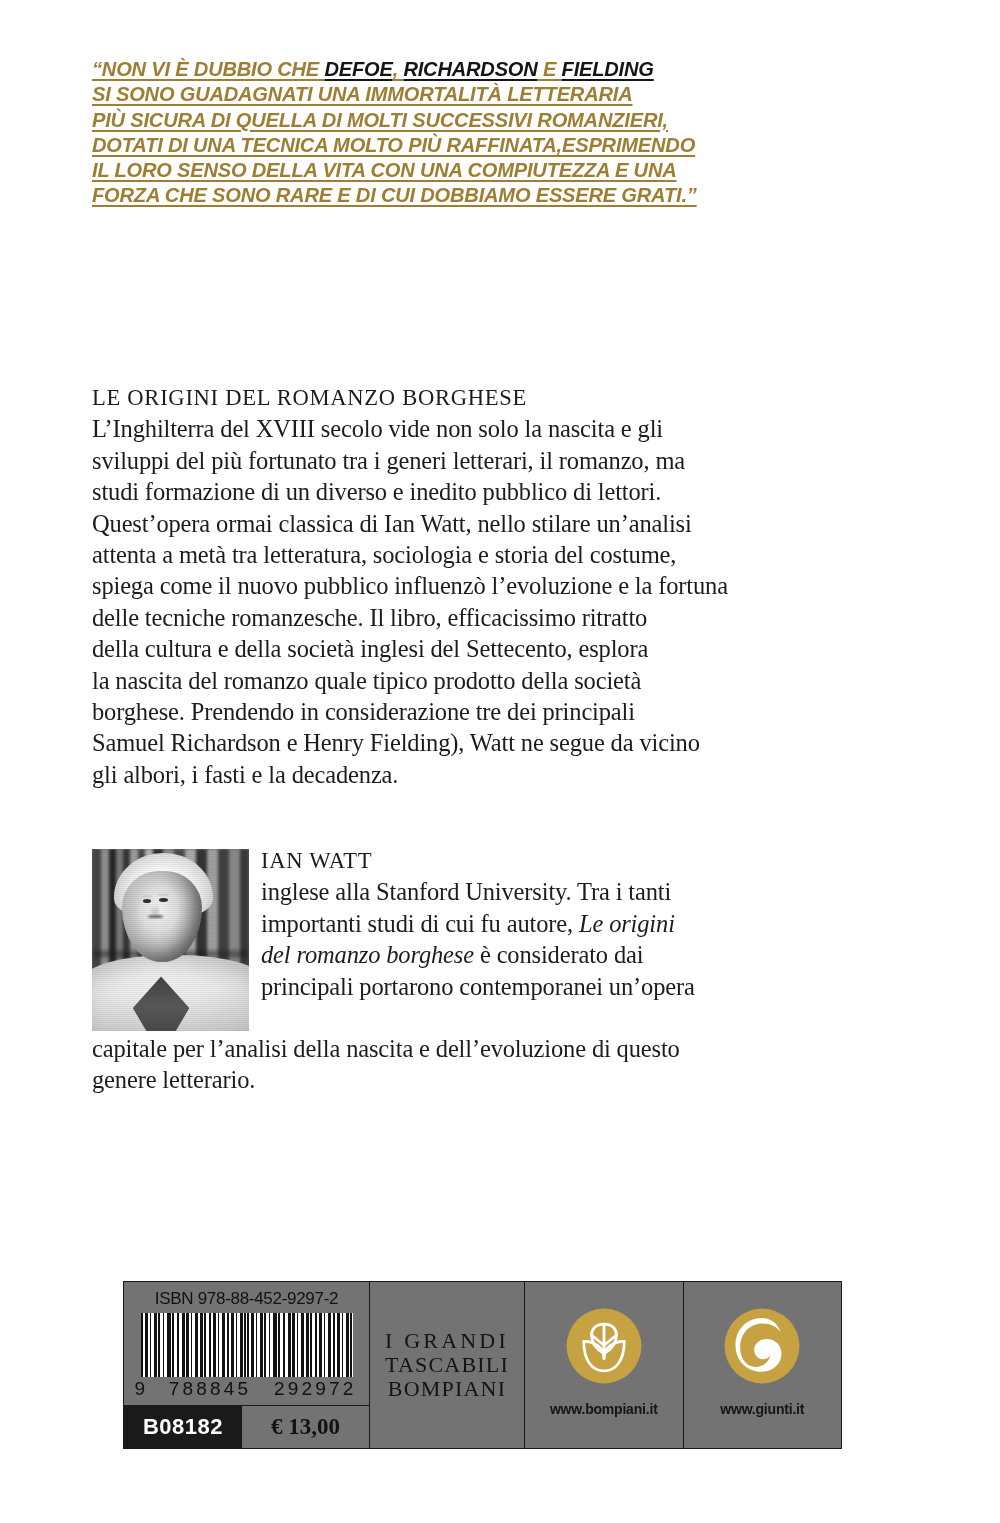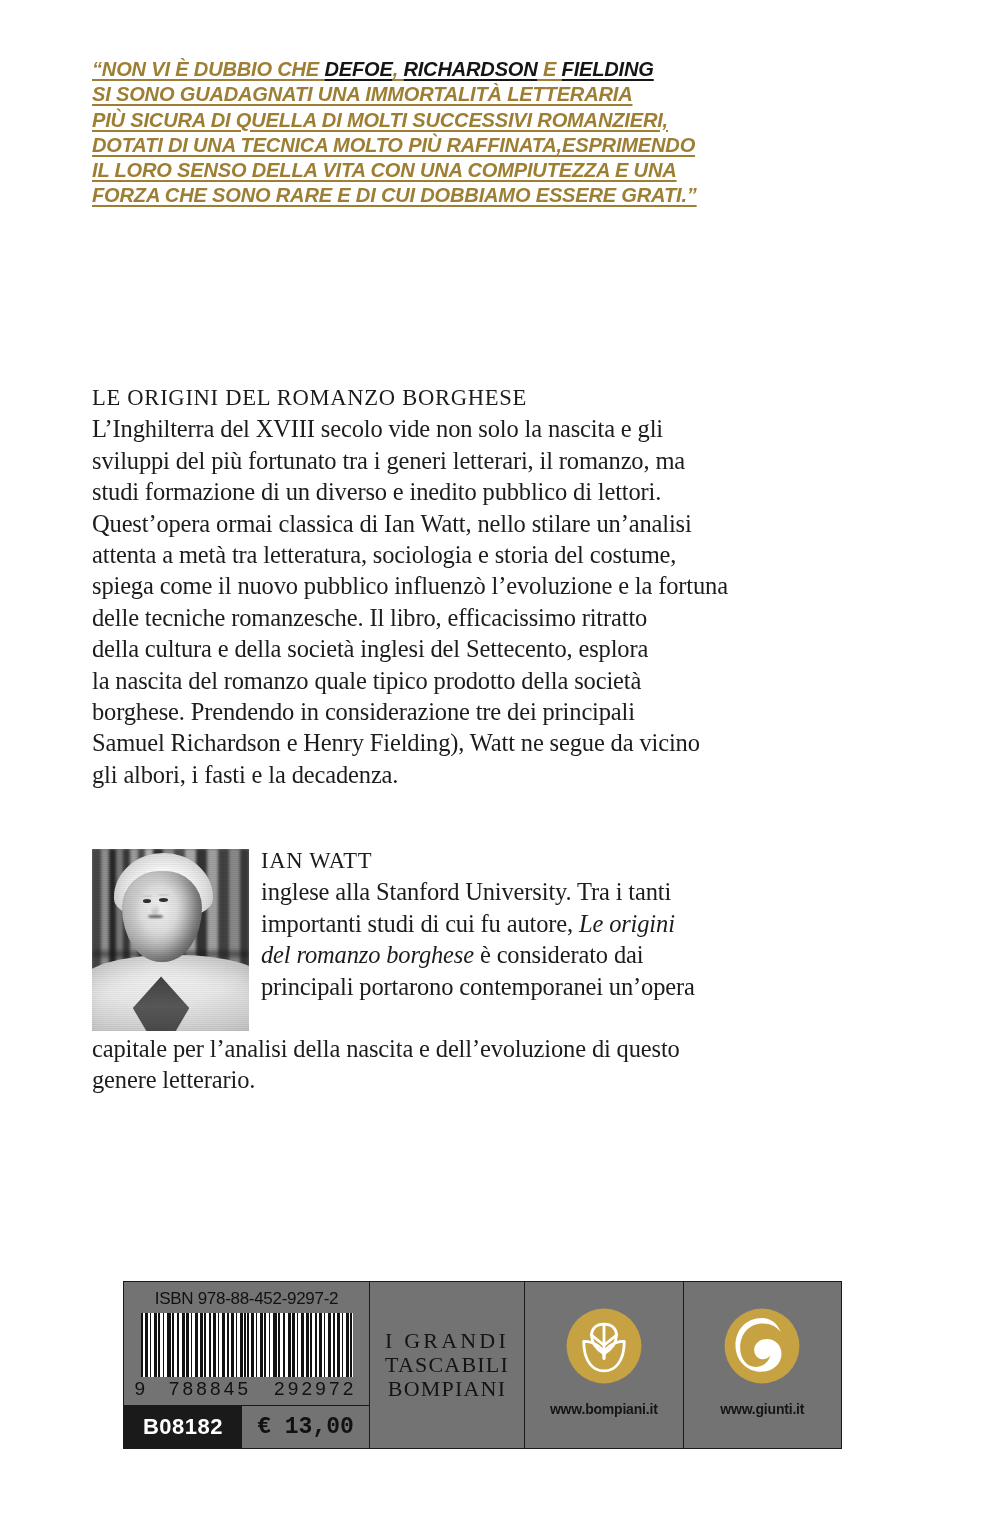--- a/index.html
+++ b/index.html
@@ -295,21 +295,21 @@
     font-family: "Liberation Sans", "DejaVu Sans", sans-serif;
     font-weight: 700;
     font-size: 22px;
     letter-spacing: 0.5px;
   }
   .price-box {
     flex: 1 1 auto;
     display: flex;
     align-items: center;
     justify-content: center;
-    font-family: Liberation Mono, monospace;
+    font-family: Liberation Serif, serif;
     font-weight: 700;
     font-size: 23px;
     letter-spacing: 0px;
     color: #111;
   }
 
   .cell-imprint {
     width: 155px;
     display: flex;
     align-items: center;

